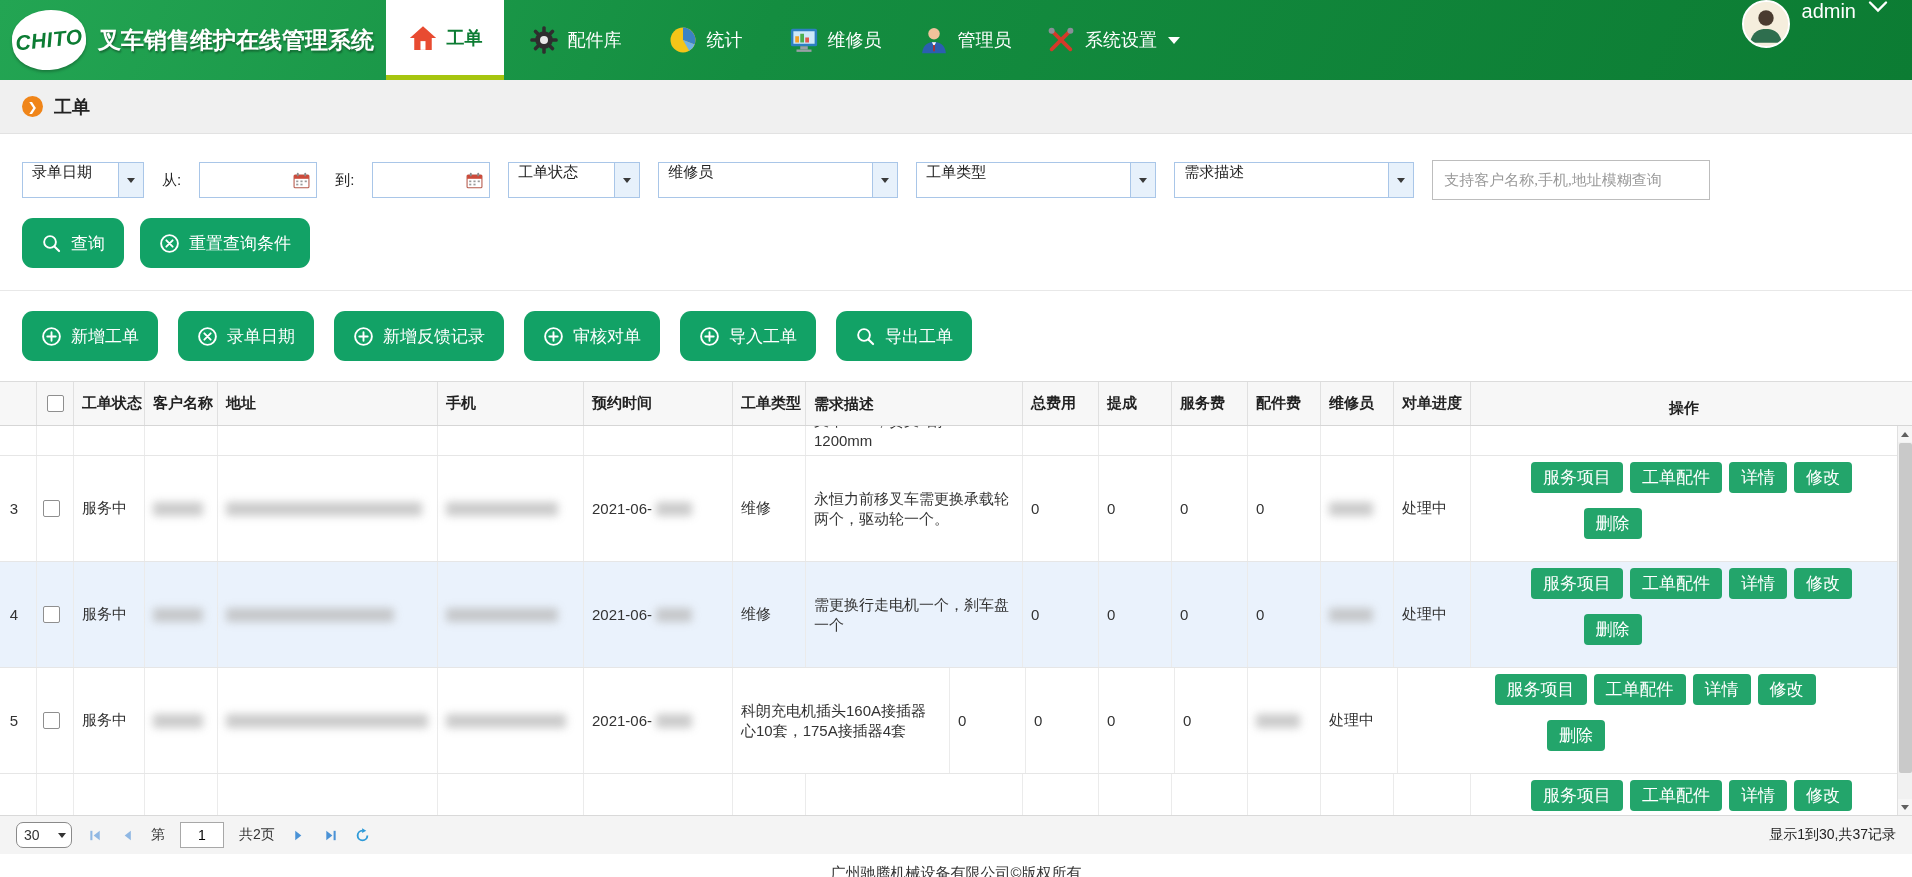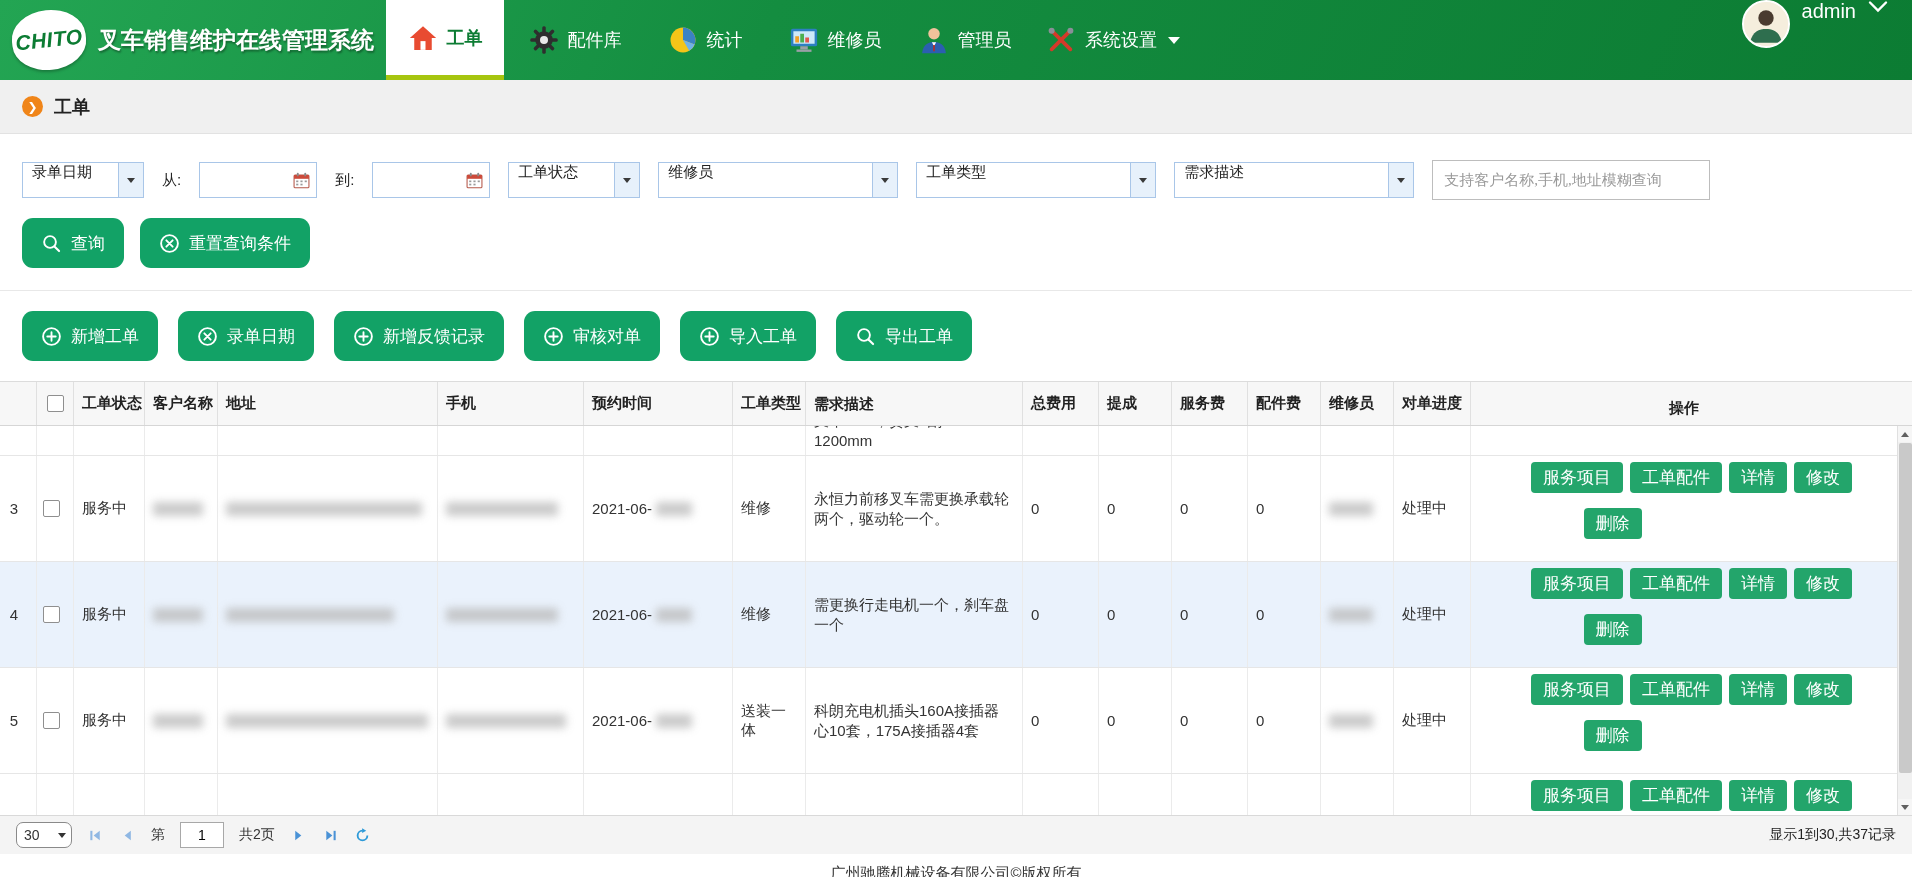--- a/index.html
+++ b/index.html
@@ -461,21 +461,20 @@
       <div class="c-addr">
           <span class="blur" style="width:202px"></span>
         </div>
       <div class="c-phone">
           <span class="blur" style="width:120px"></span>
         </div>
       <div class="c-time">
           <span>2021-06-</span>
           <span class="blur" style="width:36px"></span>
         </div>
-      <div class="c-type">送装一体</div>
       <div class="c-desc">科朗充电机插头160A接插器心10套，175A接插器4套</div>
       <div class="c-total">0</div>
       <div class="c-comm">0</div>
       <div class="c-svc">0</div>
       <div class="c-parts">0</div>
       <div class="c-worker">
           <span class="blur" style="width:44px"></span>
         </div>
       <div class="c-prog">处理中</div>
       <div class="c-op">

